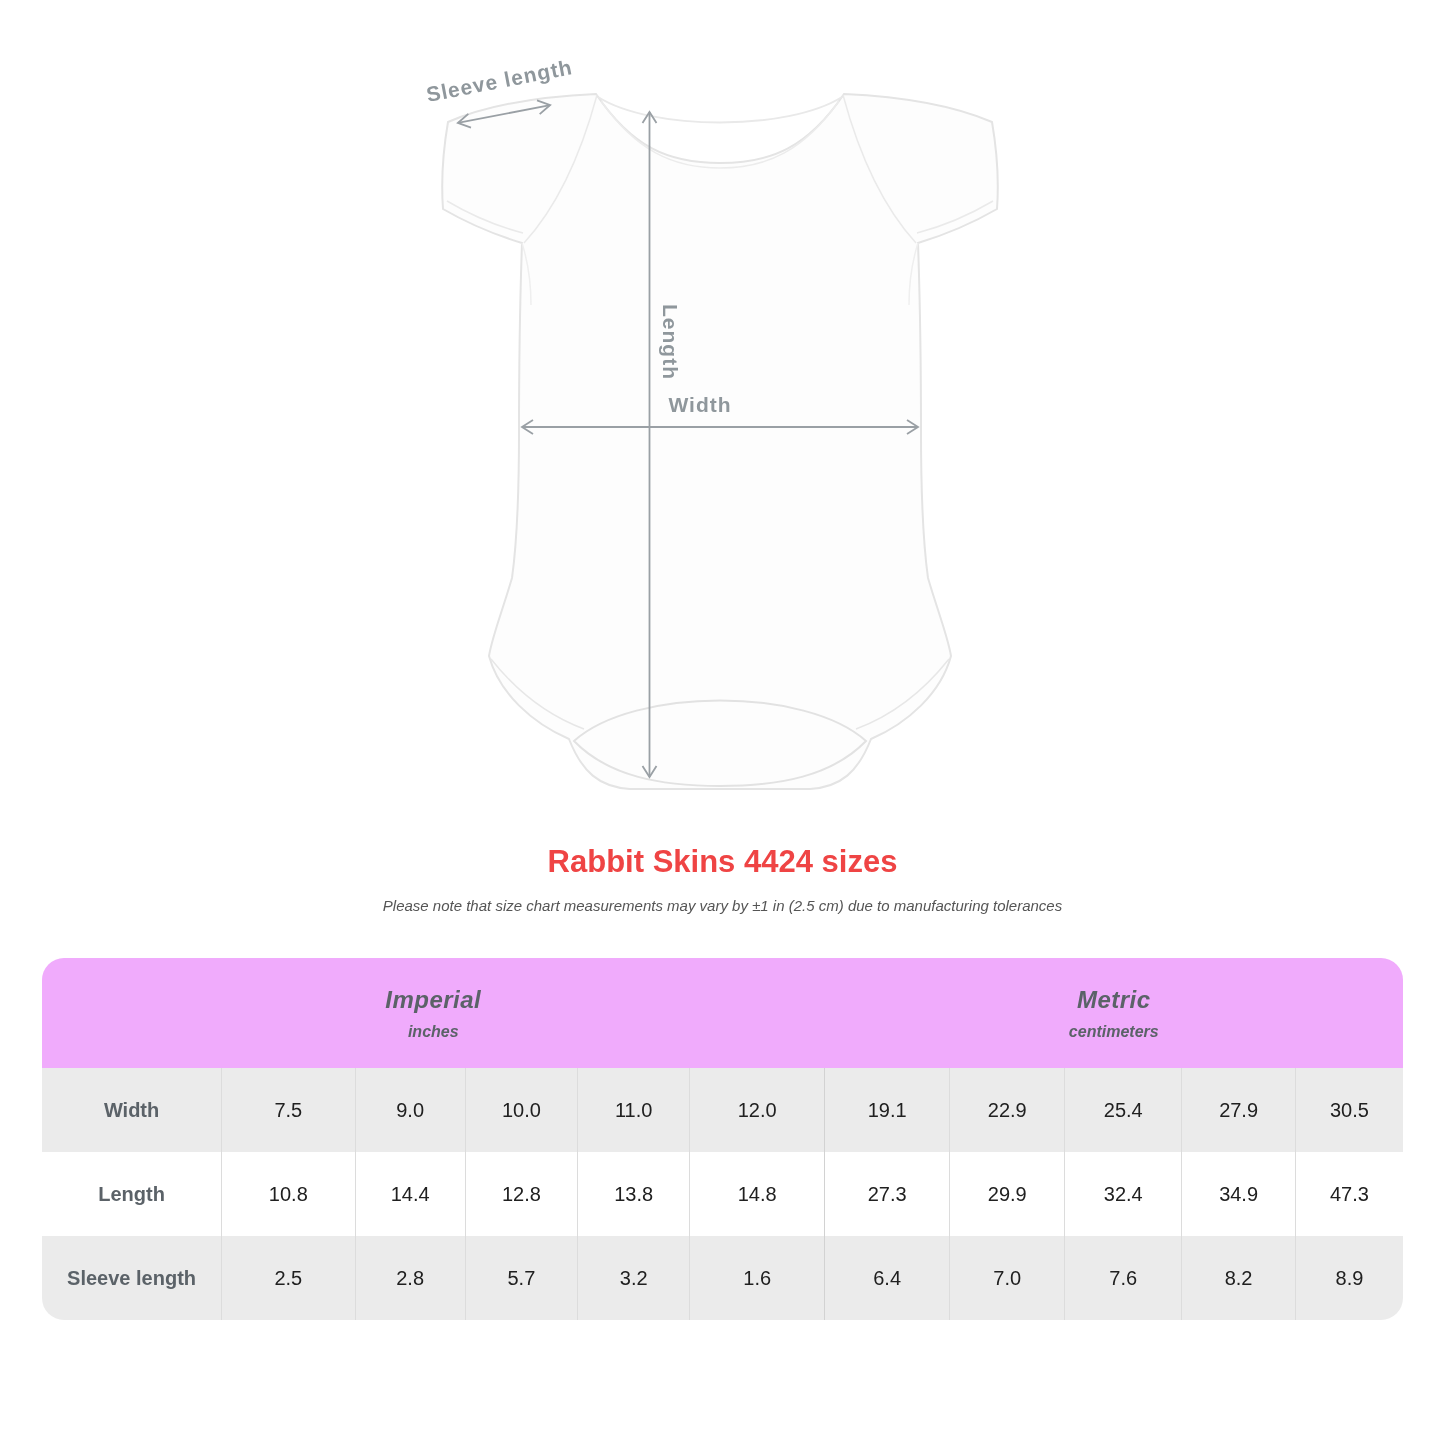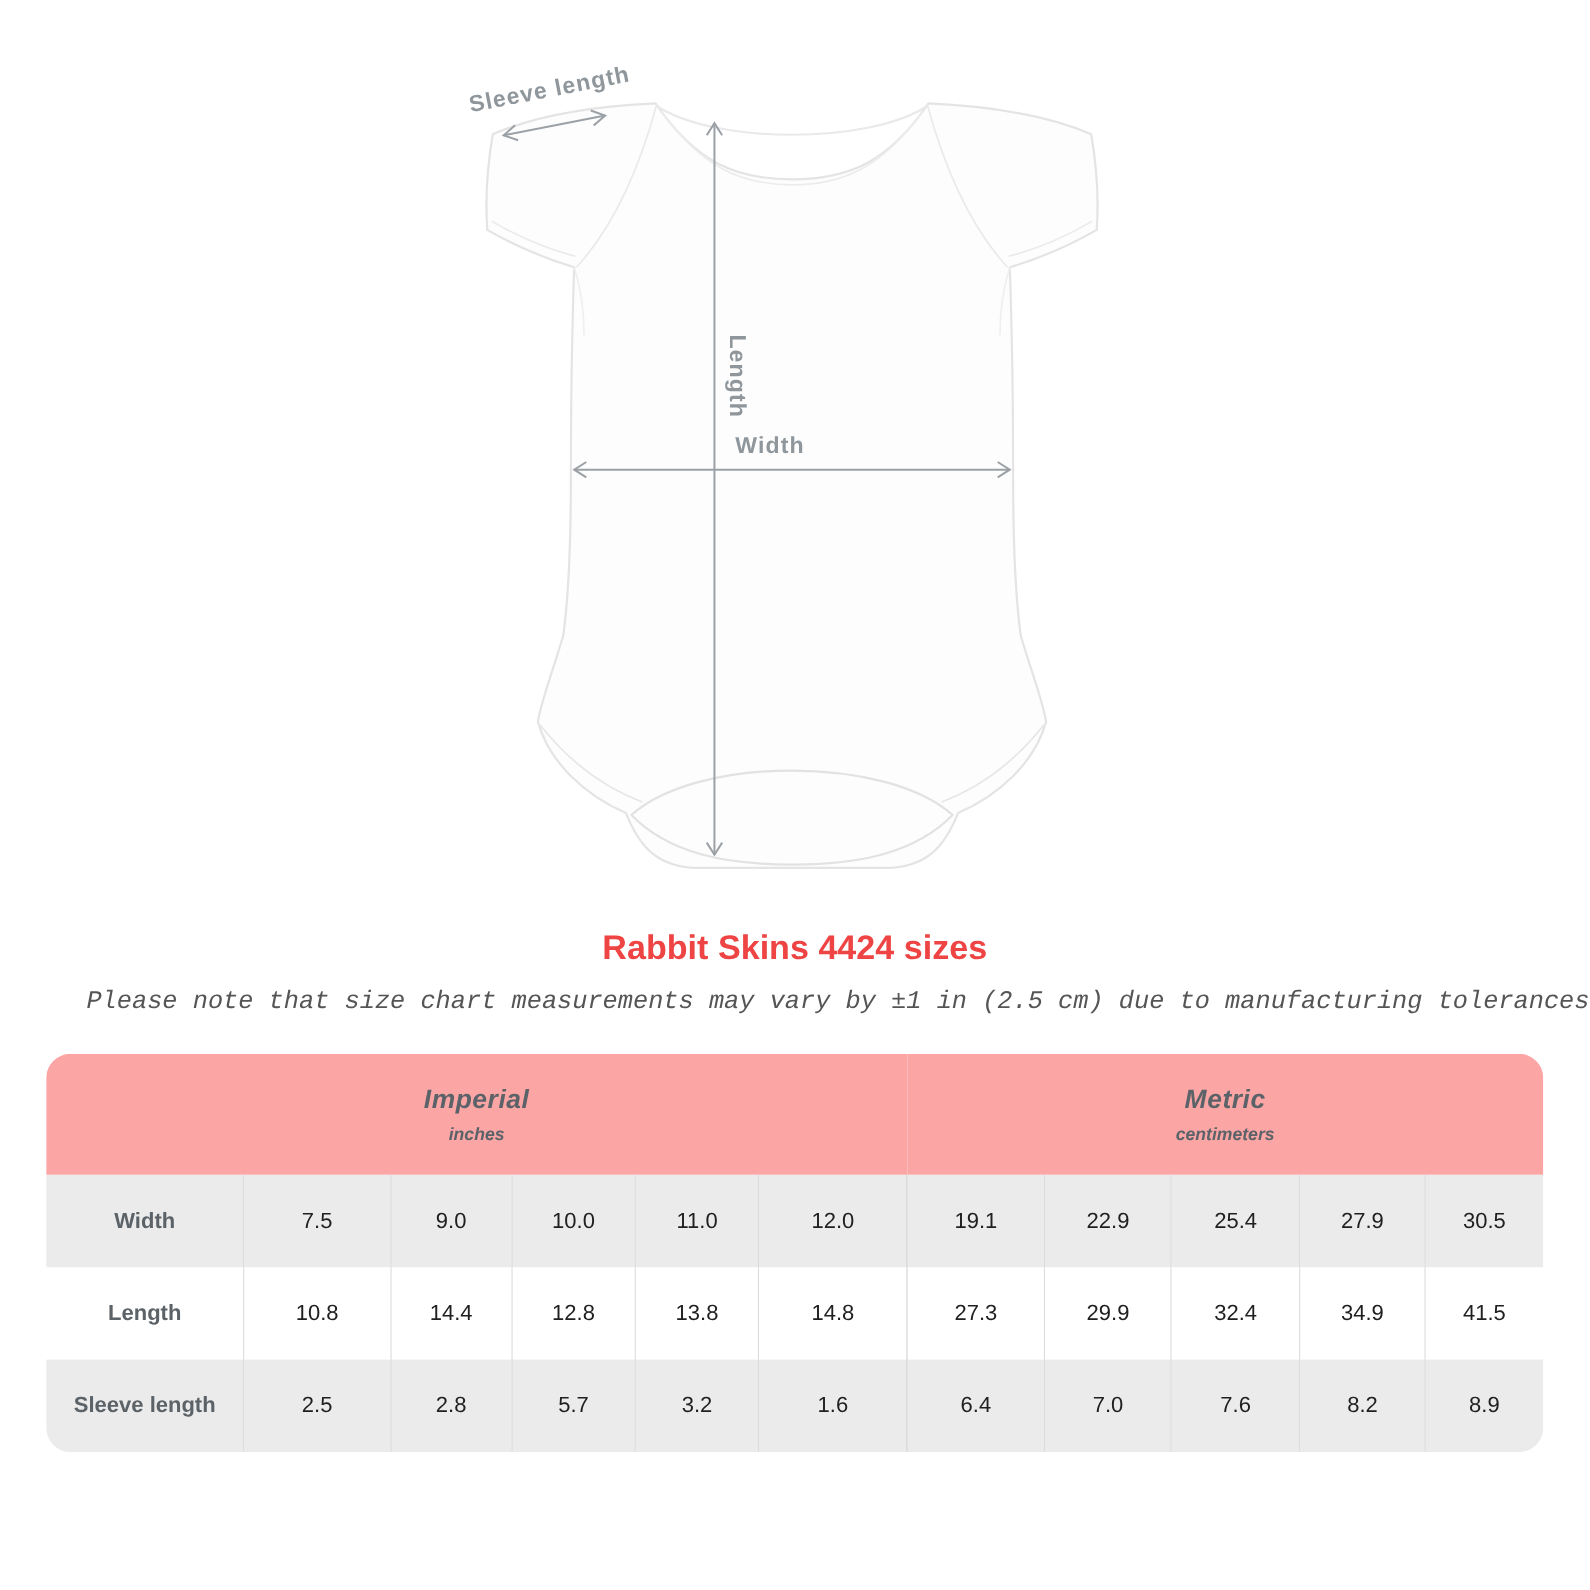--- a/index.html
+++ b/index.html
@@ -8,29 +8,29 @@
 
   .figure { position:absolute; top:0; left:0; width:1445px; height:840px; }
   .figure svg { display:block; }
 
   .ann-text { fill:#8f979c; font-size:21px; font-weight:bold; letter-spacing:1px;
               font-family:"Liberation Sans", sans-serif; }
   .ann-line { stroke:#9aa0a5; stroke-width:1.8; fill:none; }
 
   .title { position:absolute; top:844px; left:0; width:100%; text-align:center;
            font-size:31px; font-weight:bold; color:#ef4444; }
-  .subtitle { position:absolute; top:897px; left:0; width:100%; text-align:right;
-              font-style:italic; font-size:23px; color:#555;font-family:Liberation Mono, monospace; }
+  .subtitle { position:absolute; top:897px; left:0; width:100%; text-align:center;
+              font-style:italic; font-size:15px; color:#555; }
 
   .table-wrap { position:absolute; top:958px; left:42px; width:1361px;
                 border-radius:22px; overflow:hidden; }
   table.size-table { width:100%; border-collapse:collapse; table-layout:fixed; }
   .size-table th, .size-table td { text-align:center; vertical-align:middle; padding:0; }
 
-  tr.band th { background:#fca5a5; height:110px; }
+  tr.band th { background:#f0abfc; height:110px; }
   .band-title { font-size:24px; font-weight:bold; font-style:italic; color:#5b6268; letter-spacing:0.5px; }
   .band-unit  { font-size:16px; font-style:italic; color:#5b6268; margin-top:9px; }
 
   tr.cols th { height:78px; font-size:20px; font-weight:bold; color:#5b6268;
                white-space:pre-line; line-height:1.3; background:#fff; }
 
   tbody tr { height:84px; }
   tbody tr.striped { background:#ebebeb; }
   tbody th { font-size:20px; font-weight:bold; color:#5b6268; }
   tbody td { font-size:20px; font-weight:normal; color:#202020; }
@@ -154,21 +154,21 @@
           <th>Length</th>
           <td class="b">10.8</td>
           <td class="b">14.4</td>
           <td class="b">12.8</td>
           <td class="b">13.8</td>
           <td class="b">14.8</td>
           <td class="bs">27.3</td>
           <td class="b">29.9</td>
           <td class="b">32.4</td>
           <td class="b">34.9</td>
-          <td class="b">41.5</td>
+          <td class="b">47.3</td>
         </tr>
         <tr class="striped">
           <th>Sleeve length</th>
           <td class="b">2.5</td>
           <td class="b">2.8</td>
           <td class="b">5.7</td>
           <td class="b">3.2</td>
           <td class="b">1.6</td>
           <td class="bs">6.4</td>
           <td class="b">7.0</td>

